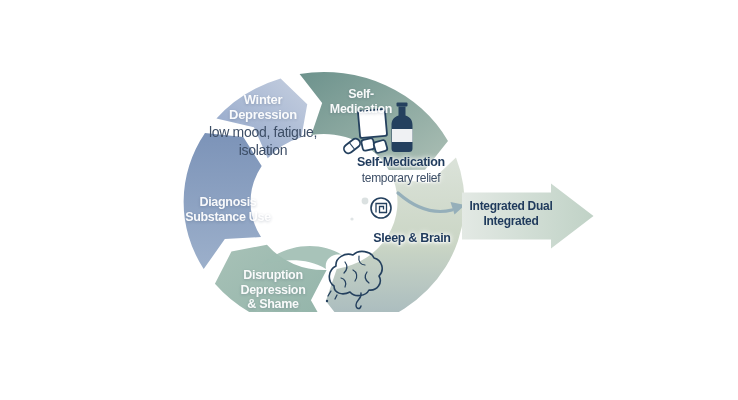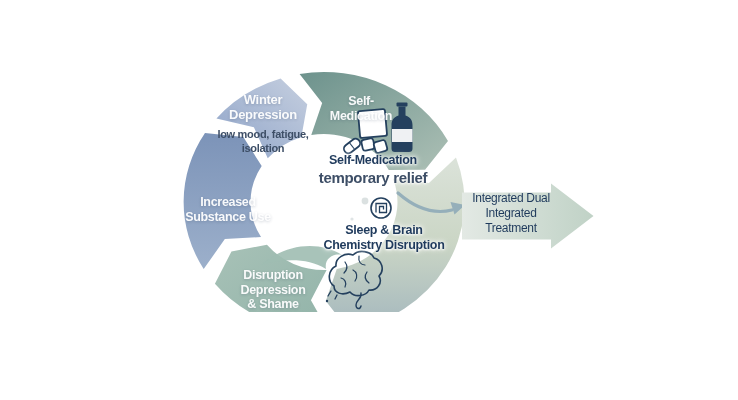--- a/index.html
+++ b/index.html
@@ -7,29 +7,30 @@
     position:relative;width:738px;height:312px;background:#fff;overflow:hidden;
     font-family:"Liberation Sans",sans-serif;
   }
   .canvas svg{position:absolute;left:0;top:0;}
   .lbl{position:absolute;transform:translate(-50%,-50%);text-align:center;white-space:nowrap;letter-spacing:-0.3px;}
   .ring-lbl{
     color:rgba(255,255,255,0.94);font-weight:bold;font-size:12.5px;line-height:1.16;
     text-shadow:0 1px 3px rgba(30,50,80,0.22);
   }
   .sub-lbl{
-    color:var(--sub);font-size:11px;line-height:1.3;font-weight:bold;
+    color:var(--sub);font-size:14px;line-height:1.3;font-weight:normal;
   }
   .inner-lbl{
     color:var(--navy);font-weight:bold;font-size:12.5px;line-height:1.18;
     text-shadow:0 0 4px #fff,0 0 7px #fff,0 1px 2px rgba(255,255,255,0.9);
+    margin-left:28px;
   }
-  .inner-sub{font-size:15px;font-weight:bold;color:var(--sub);margin-top:1px;}
+  .inner-sub{font-size:12px;font-weight:normal;color:var(--sub);margin-top:1px;}
   .outcome-lbl{
-    color:var(--navy);font-weight:normal;font-size:12px;line-height:15.2px;
+    color:var(--navy);font-weight:bold;font-size:12px;line-height:15.2px;
   }
   .pill{fill:#ffffff;stroke:var(--icon);stroke-width:1.8;}
   .icon-stroke{stroke:var(--icon);}
   .icon-fill{fill:var(--icon);}
   .conn{stroke:var(--conn);}
   .conn-fill{fill:var(--conn);}
 </style>
 </head>
 <body>
 
@@ -120,45 +121,43 @@
 
   <div class="lbl ring-lbl" style="left:263px;top:107px;font-size:13px">
     <div>Winter</div>
     <div>Depression</div>
   </div>
   <div class="lbl sub-lbl" style="left:263px;top:141px">
     <div>low mood, fatigue,</div>
     <div>isolation</div>
   </div>
 
-  <div class="lbl ring-lbl" style="left:361px;top:108px">
+  <div class="lbl ring-lbl" style="left:361px;top:101px">
     <div>Self-</div>
     <div>Medication</div>
   </div>
 
   <div class="lbl ring-lbl" style="left:228px;top:209px">
-    <div>Increased</div>
+    <div>Diagnosis</div>
     <div>Substance Use</div>
   </div>
 
   <div class="lbl ring-lbl" style="left:273px;top:290px">
     <div>Disruption</div>
     <div>Depression</div>
     <div>&amp; Shame</div>
   </div>
 
   <div class="lbl inner-lbl" style="left:373px;top:170px">
     <div>Self-Medication</div>
     <div class="inner-sub">temporary relief</div>
   </div>
 
   <div class="lbl inner-lbl" style="left:384px;top:238px">
     <div>Sleep &amp; Brain</div>
-    <div>Chemistry Disruption</div>
   </div>
 
   <div class="lbl outcome-lbl" style="left:511px;top:214px">
     <div>Integrated Dual</div>
     <div>Integrated</div>
-    <div>Treatment</div>
   </div>
 
 </div>
 
 </body></html>

